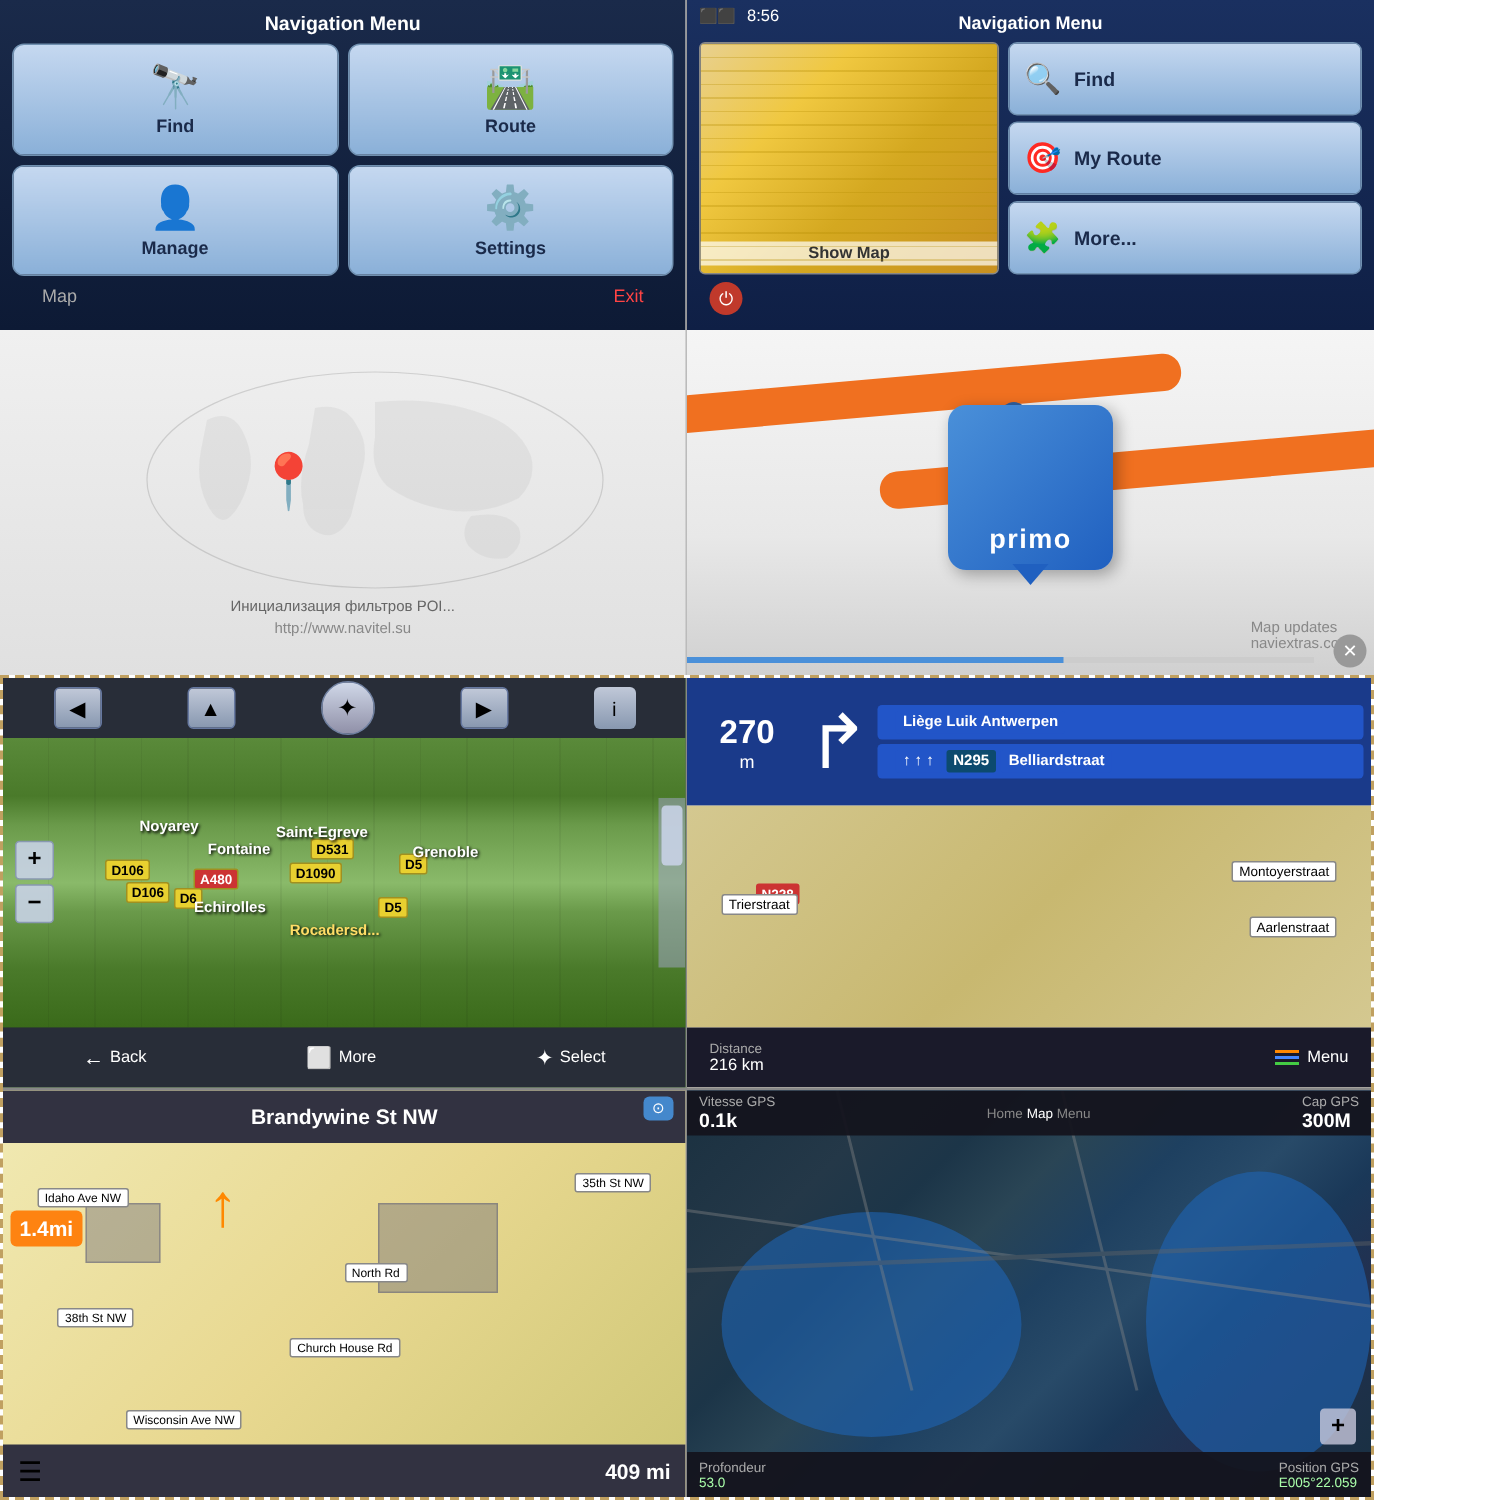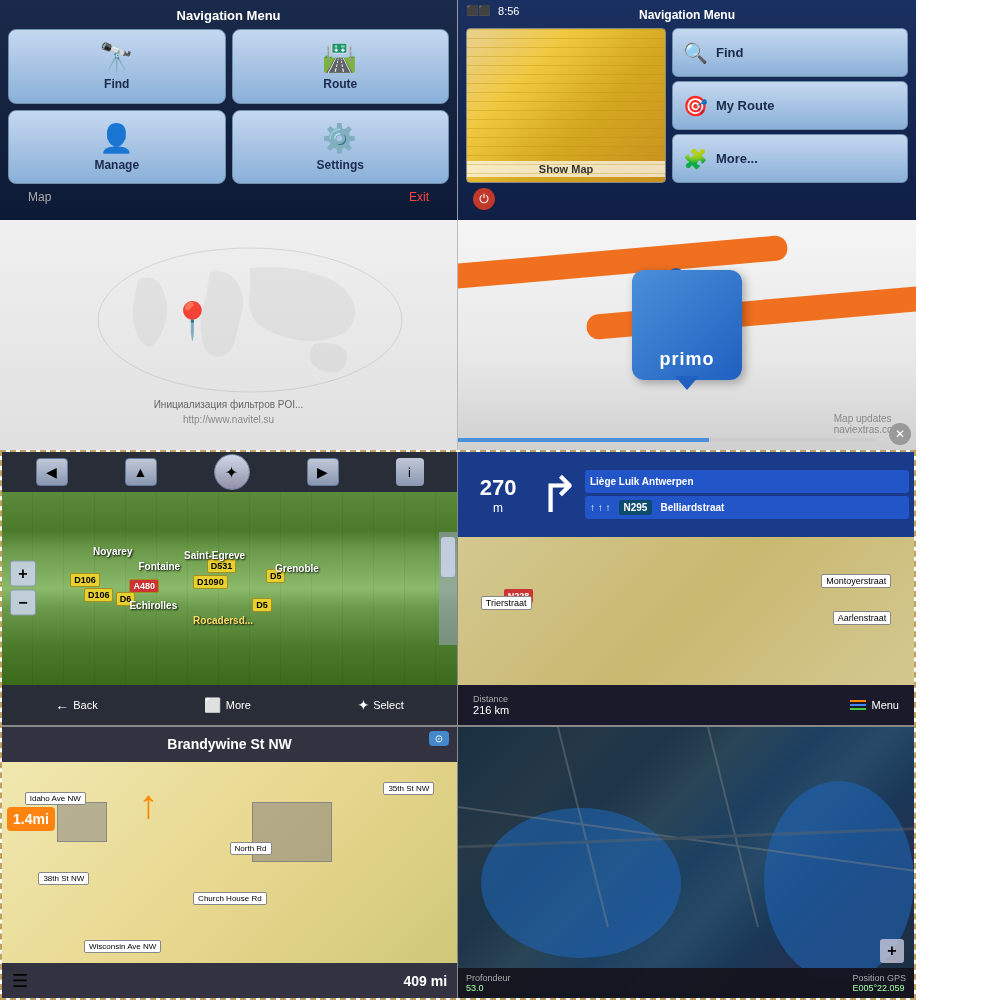--- a/index.html
+++ b/index.html
@@ -579,21 +579,21 @@
     }
     .map-turn .directions-panel {
       flex: 1;
       display: flex;
       flex-direction: column;
       gap: 3px;
     }
     .map-turn .dir-row {
       background: #2255c8;
       color: #fff;
-      padding: 4px 0;
+      padding: 4px 12px;
       display: flex;
       align-items: center;
       gap: 5px;
       border-radius: 3px;
     }
     .map-turn .road-signs {
       display: flex;
       gap: 3px;
     }
     .map-turn .sign-blue {
@@ -1092,20 +1092,35 @@
         </div>
         <div class="bottom-bar">
           <span class="map-icon">☰</span>
           <div class="dist-info">
             <div class="dist-num-small">409 mi</div>
           </div>
         </div>
       </div>
 
       <div class="map-satellite">
+        <div class="top-bar">
+          <div class="top-section">
+            <span class="top-label">Vitesse GPS</span>
+            <span class="top-value">0.1k</span>
+          </div>
+          <div style="flex:1;text-align:center;color:#888;font-size:9px">
+            <span>Home</span>
+            <span style="color:#fff"> Map </span>
+            <span>Menu</span>
+          </div>
+          <div class="top-section">
+            <span class="top-label">Cap GPS</span>
+            <span class="top-value">300M</span>
+          </div>
+        </div>
         <div class="sat-bg">
 
           <div class="water" style="top:30%;left:5%;width:200px;height:150px;"></div>
           <div class="water" style="top:20%;right:0%;width:150px;height:200px;"></div>
 
           <svg style="position:absolute;top:0;left:0;width:100%;height:100%;opacity:0.4" xmlns="http://www.w3.org/2000/svg">
             <line x1="0" y1="80" x2="500" y2="150" stroke="#888" stroke-width="2"></line>
             <line x1="100" y1="0" x2="150" y2="200" stroke="#888" stroke-width="2"></line>
             <line x1="250" y1="0" x2="300" y2="200" stroke="#888" stroke-width="2"></line>
             <line x1="0" y1="120" x2="500" y2="100" stroke="#666" stroke-width="3"></line>

